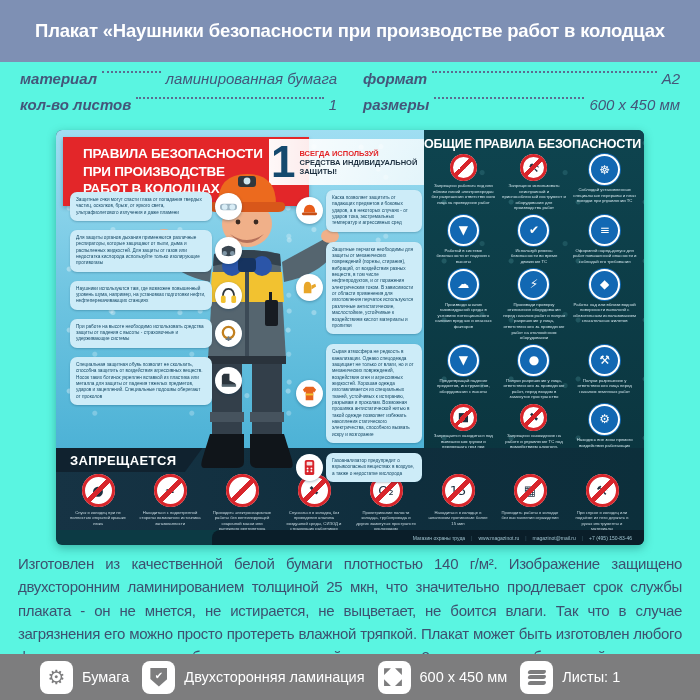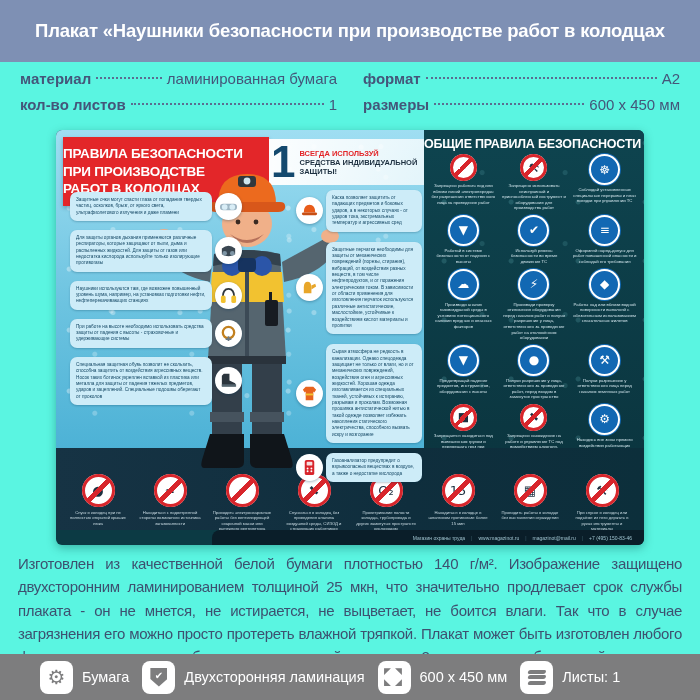--- a/index.html
+++ b/index.html
@@ -11,42 +11,42 @@
   }
   
   .hdr{
     position:absolute;top:0;left:0;width:700px;height:62px;
     background:#7e90b4;display:flex;flex-direction:column;align-items:center;justify-content:center;
   }
   .hdr span{color:#fff;font-size:18.5px;font-weight:700;line-height:1.25;letter-spacing:-.2px;}
   
   .specs{position:absolute;top:70px;left:20px;width:660px;display:flex;gap:26px;}
   .spec-col{flex:1;display:flex;flex-direction:column;gap:9px;}
-  .spec-row{display:flex;align-items:center;font-size:15px;}
+  .spec-row{display:flex;align-items:flex-start;font-size:15px;font-style:italic;}
   .spec-label{font-weight:700;white-space:nowrap;}
   .spec-leader{flex:1;border-bottom:2px dotted #5a6d91;margin:0 5px 3px 5px;height:1px;}
   .spec-value{white-space:nowrap;}
   
   .poster{
     position:absolute;left:56px;top:130px;width:588px;height:415px;
     border-radius:6px;overflow:hidden;box-shadow:0 3px 10px rgba(0,60,60,.35);
     background:#0c3a44;
   }
   .p-left{
     position:absolute;left:0;top:0;width:368px;height:318px;
     background:
       radial-gradient(circle at 18% 28%,rgba(255,255,255,.35) 2px,transparent 3px),
       radial-gradient(circle at 62% 55%,rgba(255,255,255,.3) 2px,transparent 3px),
       radial-gradient(circle at 85% 20%,rgba(255,255,255,.3) 2px,transparent 3px),
       radial-gradient(circle at 40% 80%,rgba(255,255,255,.25) 2px,transparent 3px),
       linear-gradient(180deg,#9fdef2 0%,#6cc3e0 55%,#4db2d6 100%);
     background-size:73px 61px,89px 71px,67px 83px,97px 59px,100% 100%;
   }
   .p-title{
-    position:absolute;left:7px;top:7px;width:206px;padding:8px 0;
+    position:absolute;left:7px;top:7px;width:206px;padding:8px 20px;
     background:#e32629;color:#fff;font-weight:700;font-size:13.5px;line-height:1.3;
     letter-spacing:-.2px;box-shadow:0 2px 4px rgba(0,40,70,.3);
   }
   .p-band{
     position:absolute;left:213px;top:9px;width:155px;height:46px;
     background:linear-gradient(90deg,rgba(255,255,255,.97),rgba(255,255,255,.75));
     display:flex;align-items:center;
   }
   .p-band .num{font-size:44px;font-weight:700;color:#14496e;line-height:40px;margin:0 4px 0 2px;}
   .p-band .bt{display:flex;flex-direction:column;}
@@ -419,20 +419,21 @@
       <div class="gr-cell">
           <div class="circ mand">
             <span class="glyph">⚙</span>
           </div>
           <div class="gr-cap">Находись вне зоны прямого воздействия работающих машин, вращающихся, движущихся частей и механизмов</div>
         </div>
     </div>
   </div>
 
   <div class="p-strip">
+    <div class="strip-label">ЗАПРЕЩАЕТСЯ</div>
     <div class="strip-items">
       <div class="strip-cell">
           <div class="circ proh">
             <span class="glyph">●</span>
           </div>
           <div class="strip-cap">Спуск в колодец при не полностью открытой крышке люка</div>
         </div>
       <div class="strip-cell">
           <div class="circ proh">
             <span class="glyph">≈</span>

